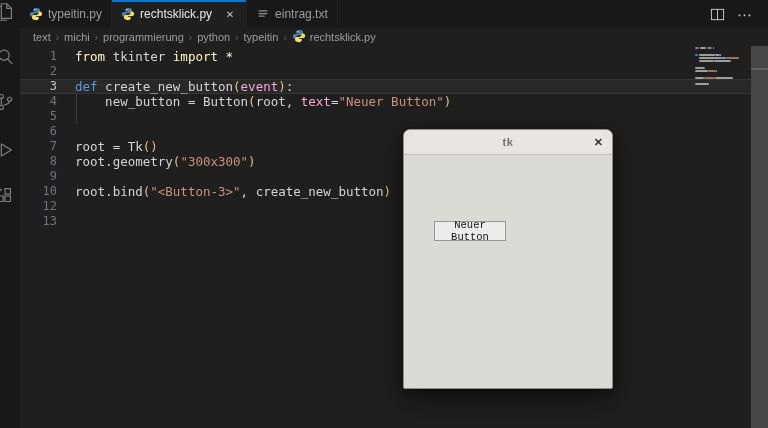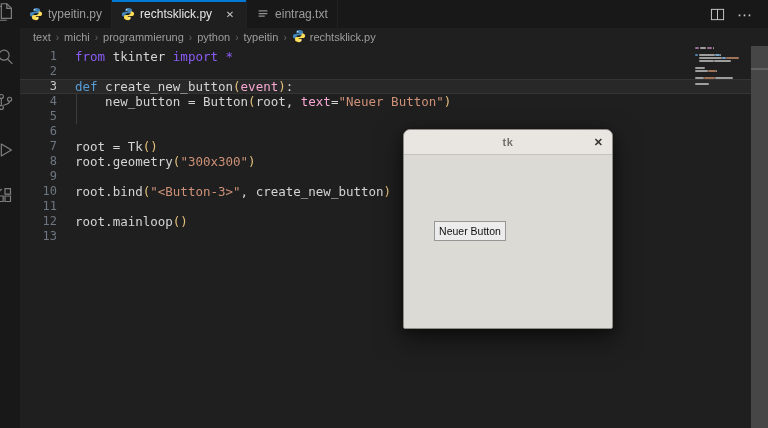--- a/index.html
+++ b/index.html
@@ -32,41 +32,41 @@
   
   .editor{position:relative;padding-top:3px;}
   .code-row{display:flex;height:15px;line-height:15px;position:relative;
             font-family:"DejaVu Sans Mono","Liberation Mono",monospace;font-size:12.5px;}
   .gutter{width:37px;flex:none;text-align:right;color:#6e7681;font-size:12px;}
   .code{margin-left:18px;white-space:pre;}
   .code-row.current{background:rgba(255,255,255,.045);
         box-shadow:inset 0 1px 0 rgba(255,255,255,.06), inset 0 -1px 0 rgba(255,255,255,.06);}
   .code-row.current .gutter{color:#c6c6c6;}
   .guide{position:absolute;left:56px;top:0;bottom:0;width:1px;background:#3c3c3c;}
-  .tok-kw{color:#8b5cf6}.tok-def{color:#569CD6}.tok-param{color:#f9a8d4}
+  .tok-kw{color:#fef9c3}.tok-def{color:#569CD6}.tok-param{color:#f9a8d4}
   .tok-str{color:#CE9178}.tok-brk{color:#e2c07c}.tok-pln{color:#d4d4d4}
 
   
   .minimap{position:absolute;left:695px;top:47px;width:50px;height:50px;z-index:2;}
   .minimap .bar{position:absolute;height:2px;opacity:.8;border-radius:1px;}
   .scrollbar{position:absolute;left:751px;top:46px;bottom:0;width:17px;background:#464646;z-index:3;}
   .scrollbar .notch{position:absolute;top:22px;left:0;right:0;height:2px;background:#616161;}
 
   
-  .tk-window{position:absolute;left:403px;top:129px;width:210px;height:200px;z-index:10;
+  .tk-window{position:absolute;left:403px;top:129px;width:210px;height:260px;z-index:10;
              background:#dcdad5;border:1px solid #8f8c87;border-radius:7px 7px 2px 2px;
              box-shadow:0 10px 28px rgba(0,0,0,.5),0 2px 10px rgba(0,0,0,.35);box-sizing:border-box;}
   .tk-titlebar{height:24px;background:#e9e6e2;border-bottom:1px solid #c6c3be;
                border-radius:6px 6px 0 0;position:relative;display:flex;align-items:center;justify-content:center;}
   .tk-title{font-size:11px;font-weight:600;color:#73706c;letter-spacing:.5px;}
   .tk-close{position:absolute;right:9px;top:0;bottom:0;display:flex;align-items:center;
             color:#3a3733;font-size:11px;font-weight:700;cursor:pointer;}
   .tk-body{position:relative;height:210px;}
   .tk-button{position:absolute;left:30px;top:66px;width:72px;height:20px;background:#ececec;
-             border:1px solid #979797;font-family:Liberation Sans, sans-serif;font-size:10.5px;color:#111;
+             border:1px solid #979797;font-family:Liberation Mono, monospace;font-size:10.5px;color:#111;
              display:flex;align-items:center;justify-content:center;cursor:pointer;padding:0;}
 </style>
 </head>
 <body>
 
 <div id="app">
 
   <div class="activity-bar" id="activitybar">
       <span class="activity-icon" style="top: 1px;"><span><svg viewBox="0 0 24 24" width="22" height="22">
             <path d="M14 3H8v16h11V8z" fill="none" stroke="#8a8a8a" stroke-width="1.3"></path>
@@ -204,26 +204,21 @@
         </div>
         <div class="code-row">
           <span class="gutter">9</span>
           <span class="code"></span>
         </div>
         <div class="code-row">
           <span class="gutter">10</span>
           <span class="code"><span class="tok-pln">root.bind</span><span class="tok-brk">(</span><span class="tok-str">"&lt;Button-3&gt;"</span><span class="tok-pln">, create_new_button</span><span class="tok-brk">)</span></span>
         </div>
         <div class="code-row">
-          <span class="gutter">11</span>
-          <span class="code"></span>
-        </div>
-        <div class="code-row">
           <span class="gutter">12</span>
-          <span class="code"><span class="tok-pln">root.mainloop</span><span class="tok-brk">()</span></span>
         </div>
         <div class="code-row">
           <span class="gutter">13</span>
           <span class="code"></span>
         </div>
       </div>
   </div>
 
   <div class="minimap" id="minimap">
       <span class="bar" style="left: 0px; top: 0px; width: 4px; background: rgb(183, 127, 179);"></span>

